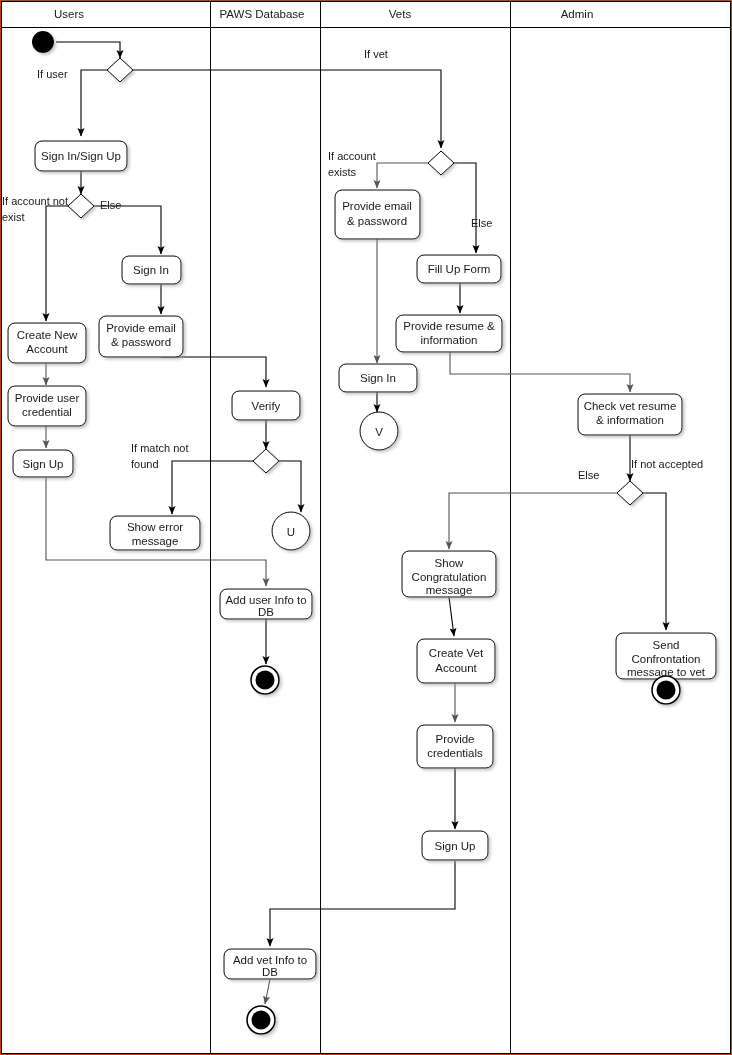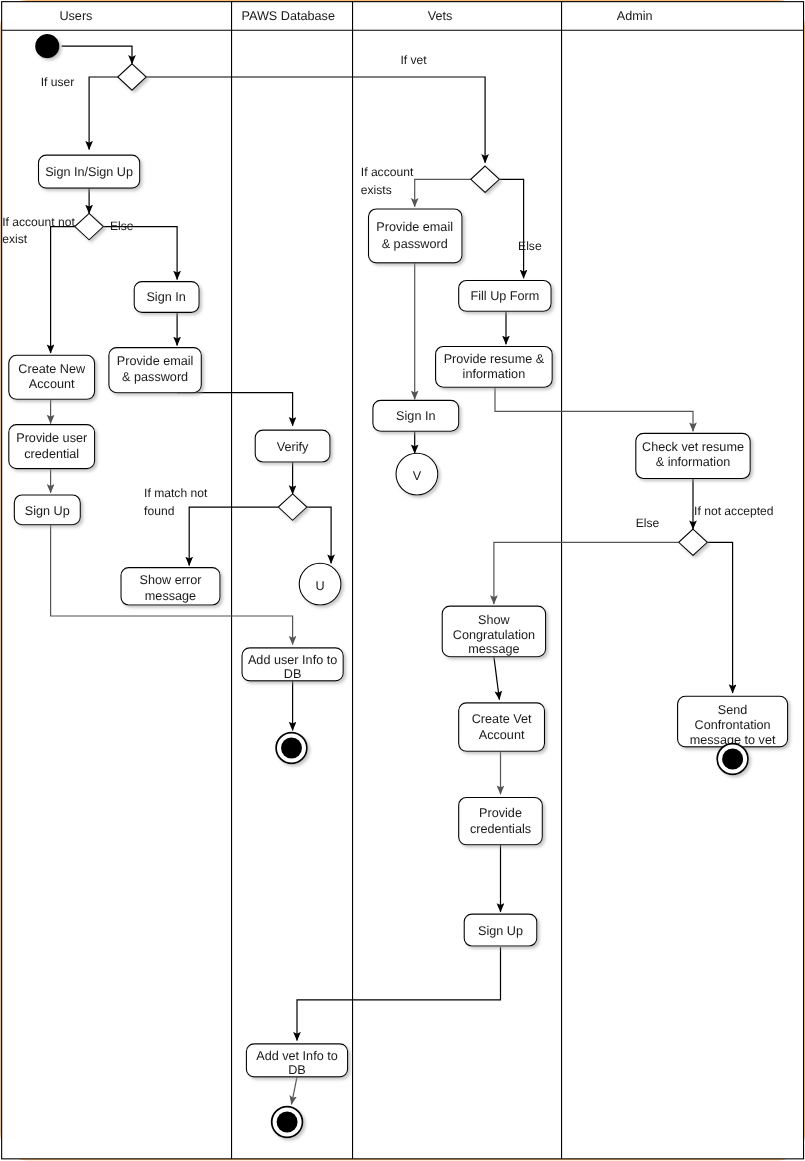--- a/index.html
+++ b/index.html
@@ -7,22 +7,21 @@
     padding: 0;
     background: #ffffff;
   }
   body {
     font-family: "Liberation Sans", sans-serif;
   }
   #diagram-root {
     position: relative;
     width: 732px;
     height: 1055px;
-    background: #fdba74;
-    border-radius: 25px;
+    background: #c2410c;
   }
   svg {
     display: block;
   }
   .lane-header-text,
   .node-text,
   .edge-label {
     font-family: "Liberation Sans", sans-serif;
     fill: #1a1a1a;
   }

